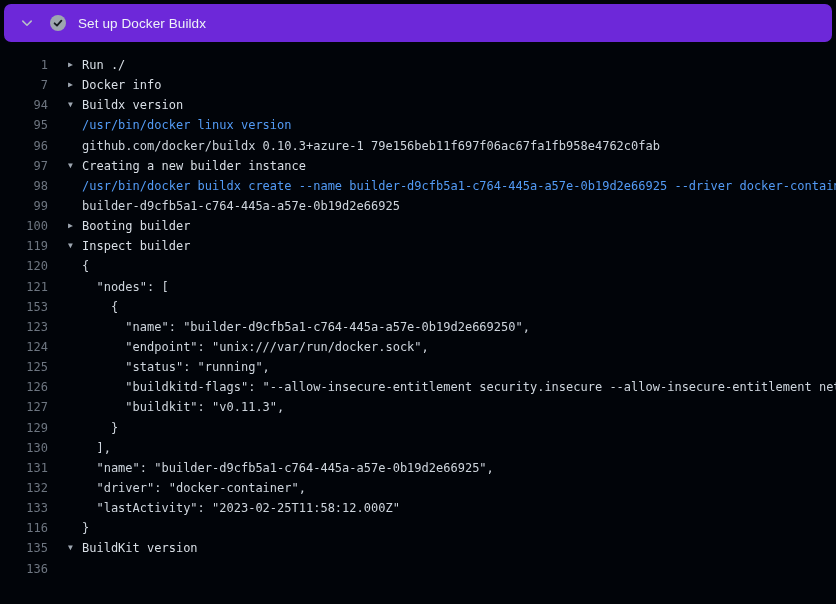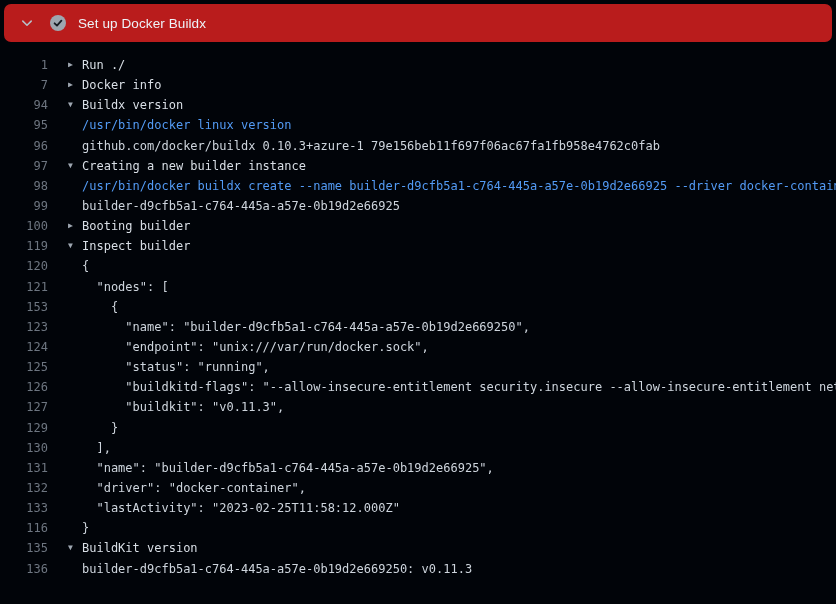--- a/index.html
+++ b/index.html
@@ -3,21 +3,21 @@
 <meta charset="utf-8">
 <style>
   html,body{margin:0;padding:0;}
   body{
     width:836px;height:604px;overflow:hidden;
     background:#010409;
     font-family:"DejaVu Sans Mono","Liberation Mono",monospace;
   }
   .step-header{
     margin:4px 4px 0 4px;height:38px;
-    background:#b91c1c;border-radius:7px;
+    background:#6d28d9;border-radius:7px;
     display:flex;align-items:center;
     padding:0 0 0 9px;cursor:pointer;
   }
   .chev-btn{width:28px;height:28px;display:flex;align-items:center;justify-content:center;flex:none;}
   .status-ic{width:16px;height:16px;margin-left:9px;flex:none;display:flex;align-items:center;}
   .step-title{
     margin-left:12px;
     color:#eef3f8;
     font:400 13.5px "Liberation Sans",sans-serif;
     letter-spacing:.1px;
@@ -179,15 +179,14 @@
       <span class="txt">}</span>
     </div>
     <div class="row group">
       <span class="ln">135</span>
       <span class="arrow">▼</span>
       <span class="txt">BuildKit version</span>
     </div>
     <div class="row output">
       <span class="ln">136</span>
       <span class="arrow"></span>
-      <span class="txt">builder-d9cfb5a1-c764-445a-a57e-0b19d2e669250: v0.11.3</span>
     </div>
   </div>
 
 </body></html>

